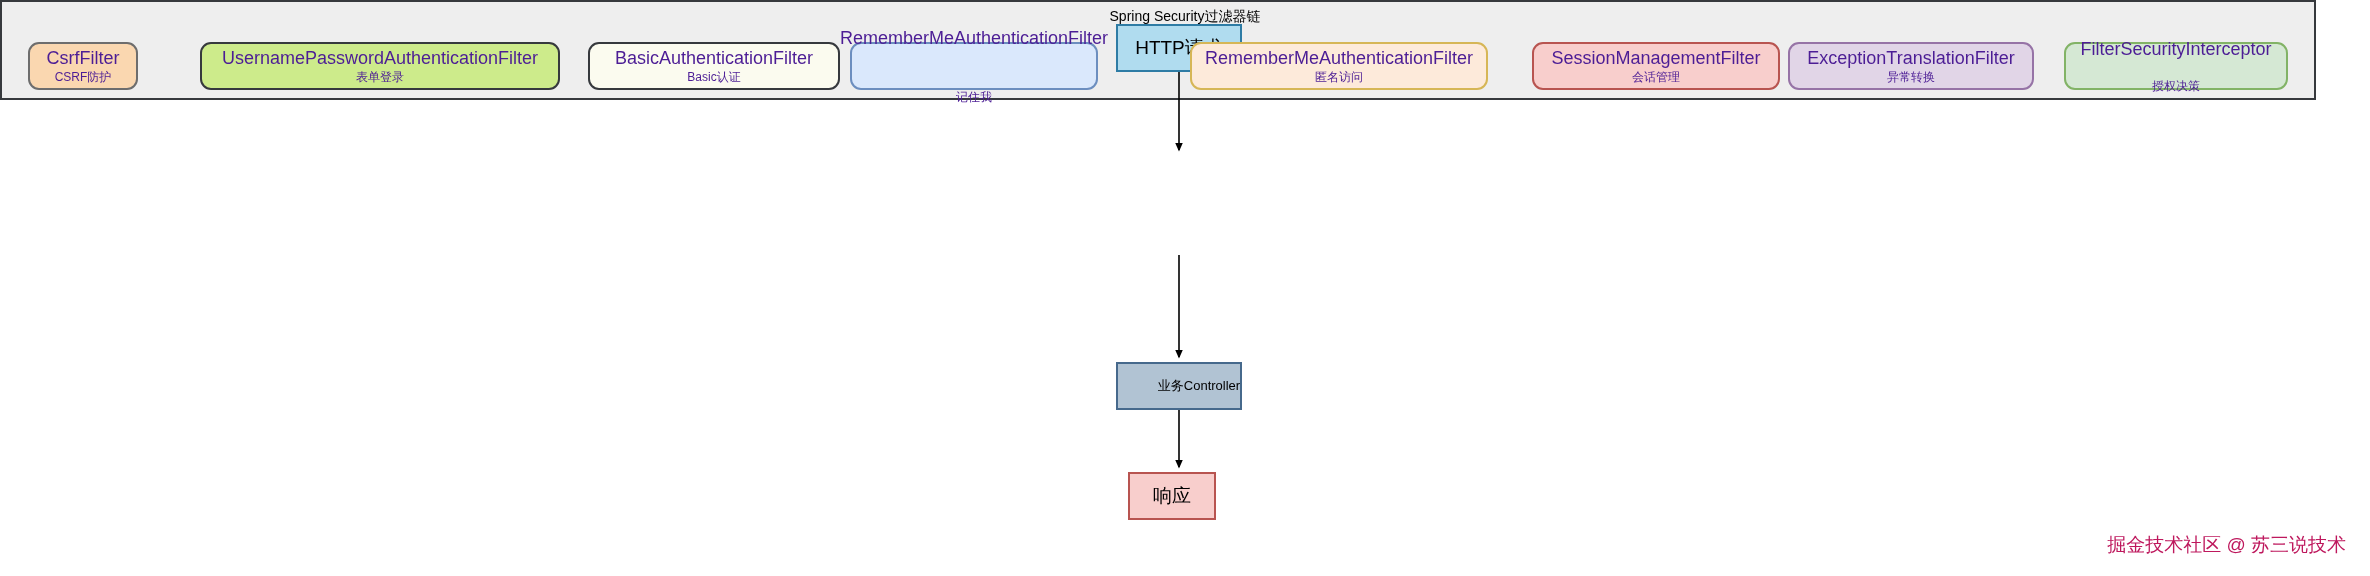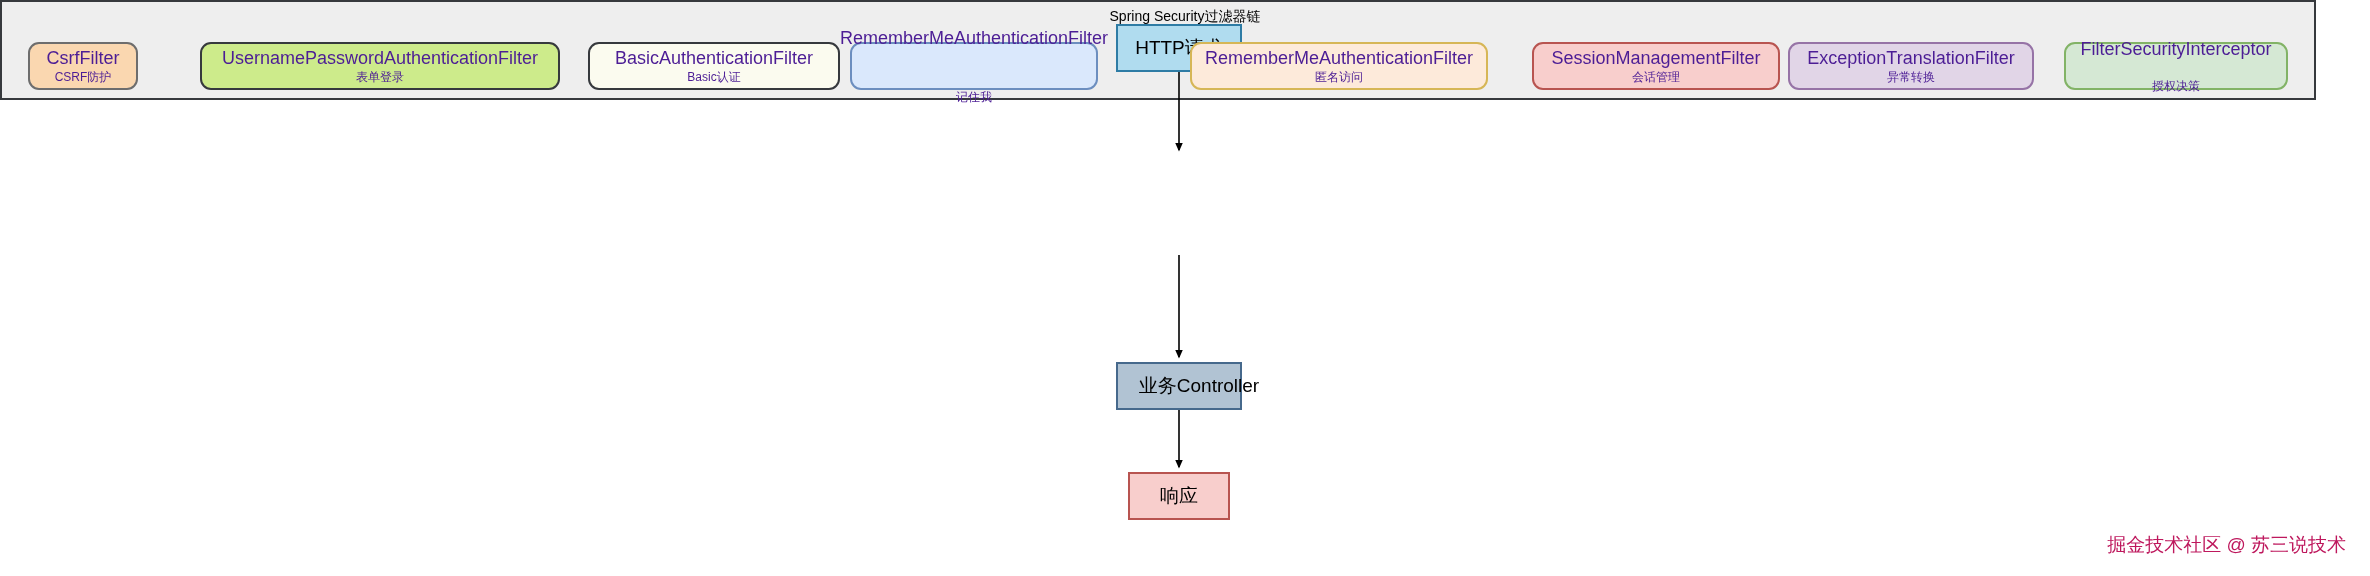--- a/index.html
+++ b/index.html
@@ -91,27 +91,27 @@
   .filter-box .line2 { font-size: 12px; }
 
   
   #controller-node {
     left: 1116px;
     top: 362px;
     width: 126px;
     height: 48px;
     background: #b1c3d3;
     border: 2px solid #46698c;
-    font-size: 19px;
+    font-size: 13px;
     padding-left: 40px;
   }
   #response-node {
     left: 1128px;
     top: 472px;
-    width: 102px;
+    width: 88px;
     height: 48px;
     background: #f8cecc;
     border: 2px solid #b85450;
     font-size: 19px;
   }
 
   #watermark {
     position: absolute;
     right: 24px;
     bottom: 18px;

